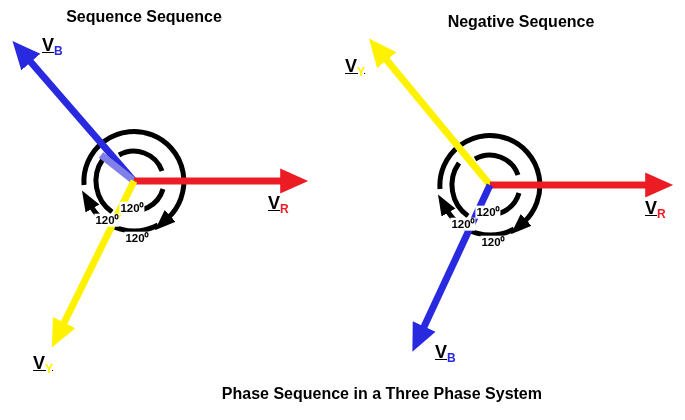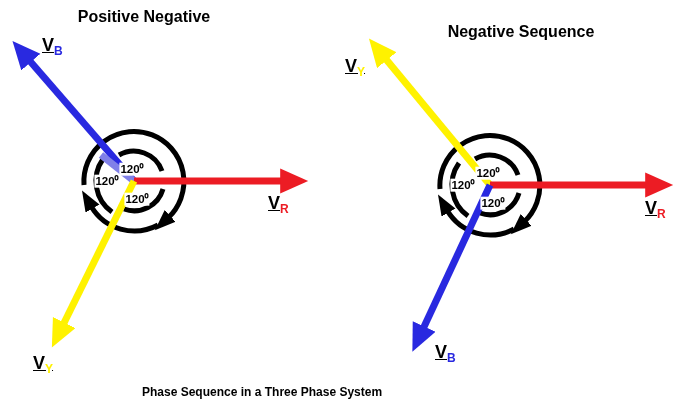--- a/index.html
+++ b/index.html
@@ -16,22 +16,22 @@
     position: absolute;
     font-size: 16px;
     font-weight: bold;
     color: #000;
     text-align: center;
     white-space: nowrap;
   }
   .caption {
     position: absolute;
     left: 142px; top: 385px; width: 400px;
-    font-size: 12px; font-weight: bold; color: #000;
-    text-align: left; white-space: nowrap;
+    font-size: 16px; font-weight: bold; color: #000;
+    text-align: right; white-space: nowrap;
   }
   .vlabel {
     position: absolute;
     font-size: 18px; font-weight: bold; color: #000;
     line-height: 1; white-space: nowrap; text-decoration: underline;
   }
   .vlabel .sub {
     font-size: 12px; font-weight: bold;
     vertical-align: -4px;
   }
@@ -39,20 +39,21 @@
   .c-blue   { color: #2929E0; }
   .c-yellow { color: #FFF200; }
   .angle {
     position: absolute;
     transform: translate(-50%, -50%);
     font-size: 11.5px; font-weight: bold; color: #000;
     background: #fff;
     padding: 0 1px;
     line-height: 1.1;
     white-space: nowrap;
+    margin-top: 39px;
   }
 </style>
 </head>
 <body>
 
 <div id="stage">
 
   <svg id="vec-layer" width="685" height="420" viewBox="0 0 685 420">
     <defs>
       <marker id="mh-red" markerUnits="strokeWidth" markerWidth="4.2" markerHeight="4" refX="0.4" refY="1.8" orient="auto">
@@ -90,22 +91,22 @@
       <path d="M 519 193 A 30 30 0 0 1 480 213" fill="none" stroke-width="5" stroke="#000000"></path>
       <path d="M 440 189 A 50 50 0 1 1 524 222" fill="none" stroke-width="5" marker-end="url(#mh-arc)" stroke="#000000"></path>
       <path d="M 514 229 A 50 50 0 0 1 447 210" fill="none" stroke-width="5" marker-end="url(#mh-arc)" stroke="#000000"></path>
 
       <line x1="490" y1="185" x2="385" y2="58" stroke-width="7" marker-end="url(#mh-yellow)" stroke="#FFF200"></line>
       <line x1="490" y1="185" x2="648" y2="185" stroke-width="7" marker-end="url(#mh-red)" stroke="#EC1C24"></line>
       <line x1="490" y1="185" x2="423" y2="329" stroke-width="7" marker-end="url(#mh-blue)" stroke="#2929E0"></line>
     </g>
   </svg>
 
-  <div class="title" style="left:24px; top:8px; width:240px;">Positive Negative</div>
-  <div class="title" style="left:401px; top:23px; width:240px;">Negative Sequence</div>
+  <div class="title" style="left:24px; top:8px; width:240px;">Sequence Sequence</div>
+  <div class="title" style="left:401px; top:13px; width:240px;">Negative Sequence</div>
 
   <div class="vlabel" style="left:42px; top:36px;">
     <span>V</span><span class="sub c-blue">B</span>
   </div>
   <div class="vlabel" style="left:268px; top:194px;">
     <span>V</span><span class="sub c-red">R</span>
   </div>
   <div class="vlabel" style="left:33px; top:354px;">
     <span>V</span><span class="sub c-yellow">Y</span>
   </div>

